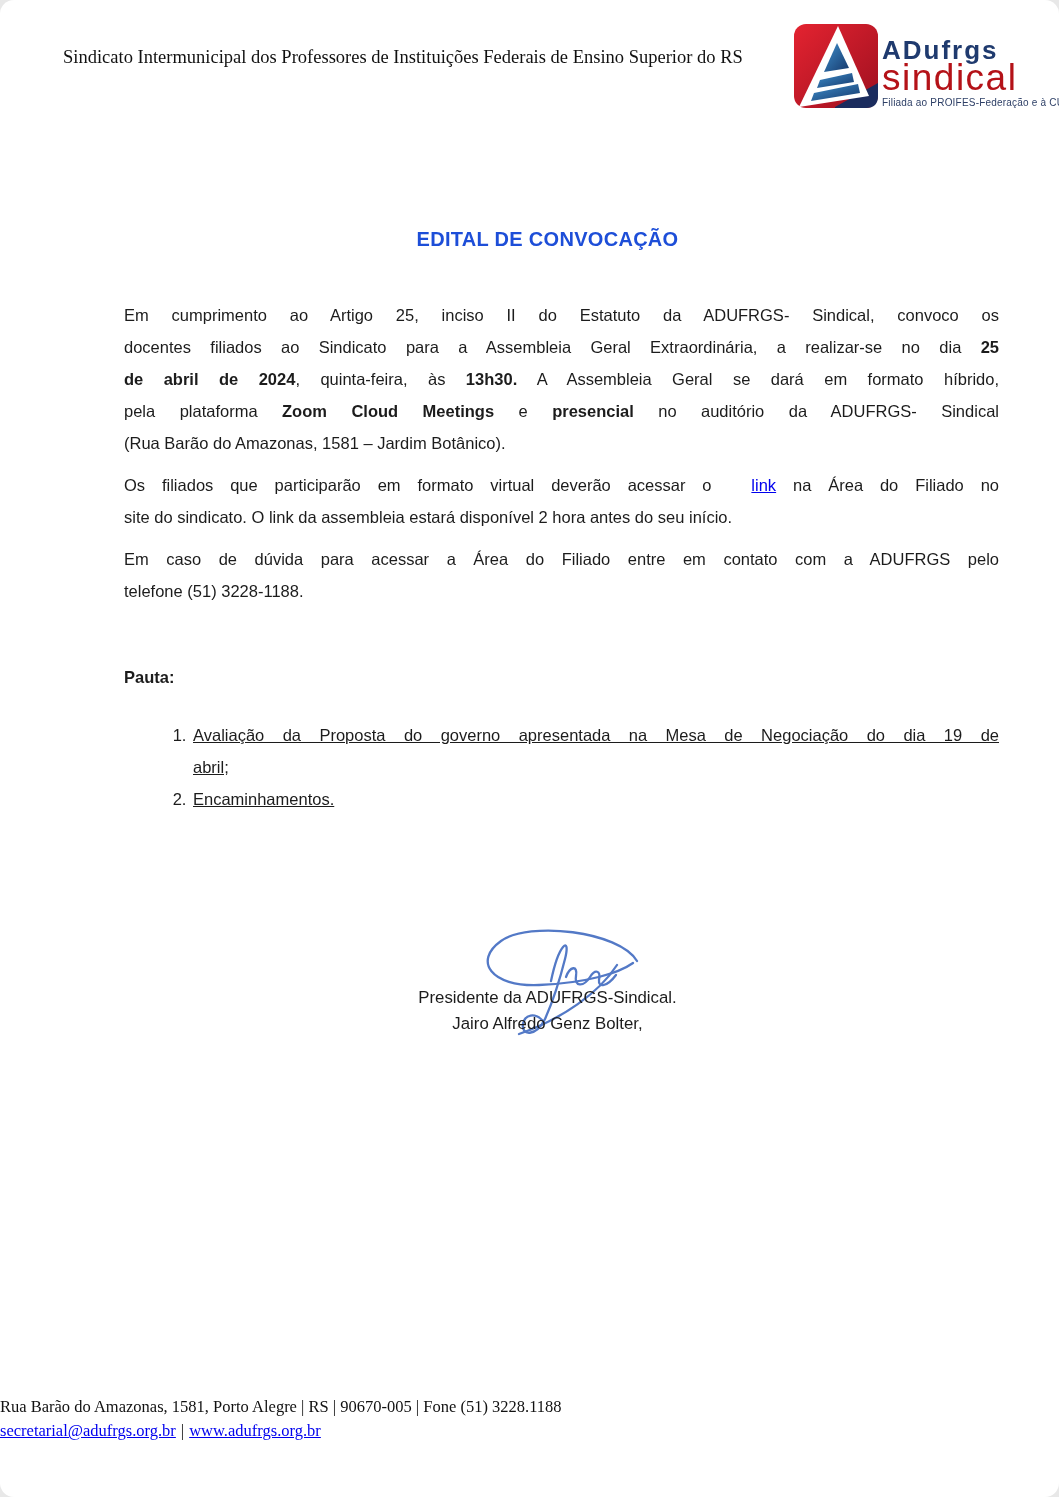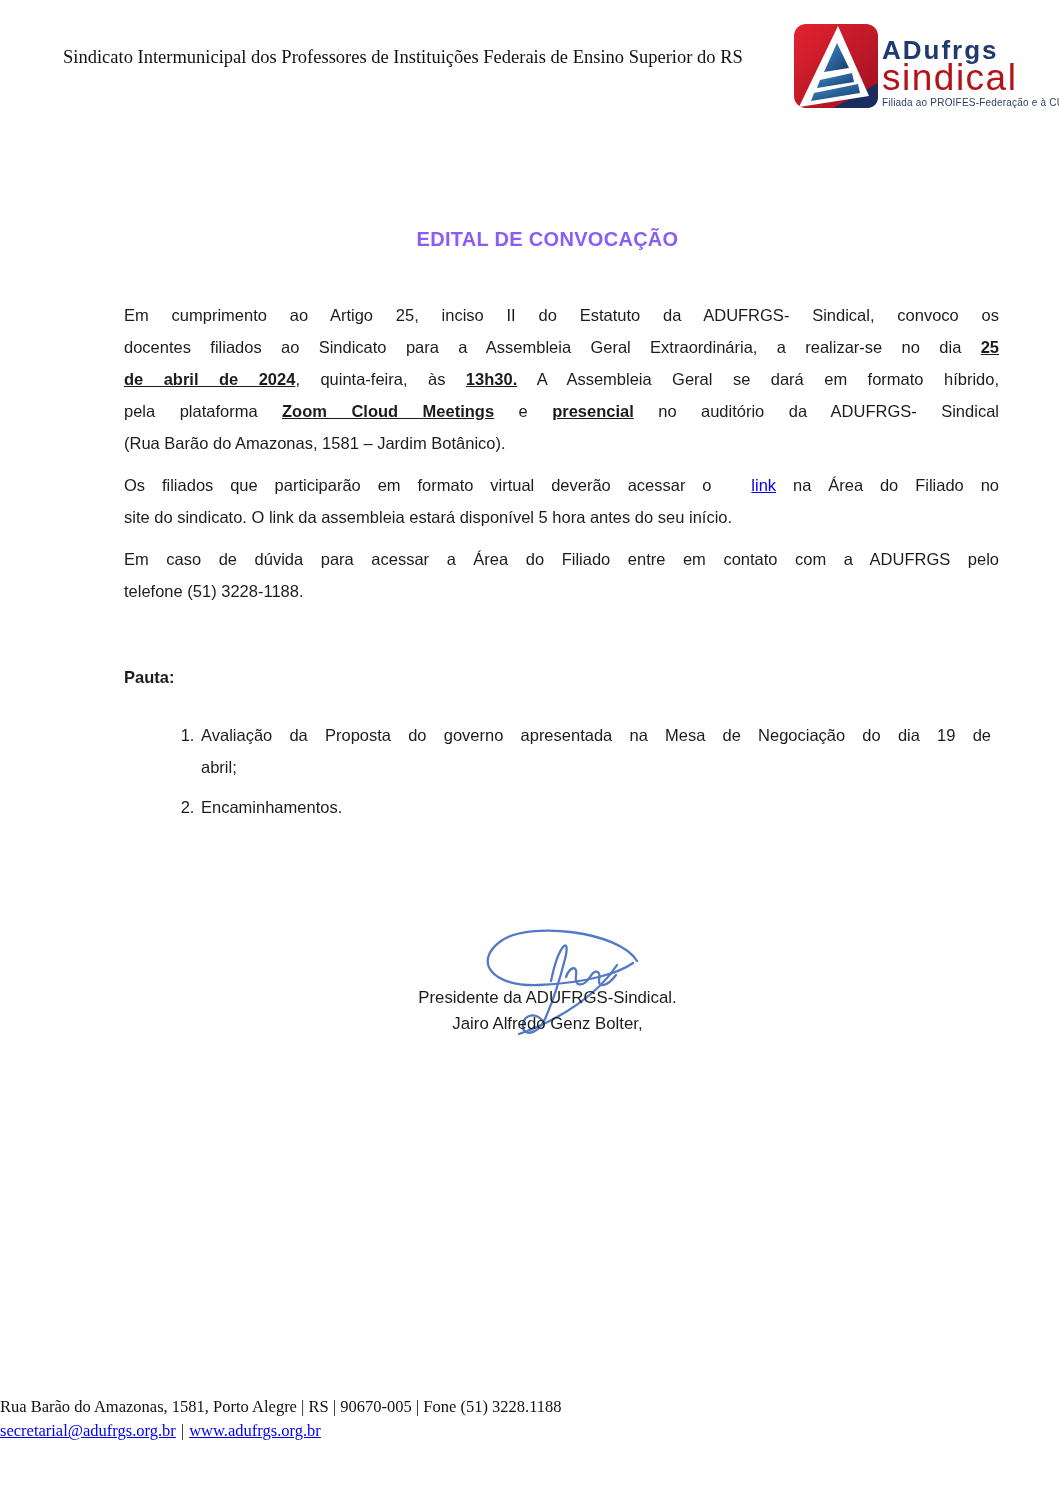--- a/index.html
+++ b/index.html
@@ -4,57 +4,58 @@
 <style>
   html,body{margin:0;padding:0;background:#e8e8e8;}
   .page{
     position:relative;
     width:1059px;height:1497px;
     margin:0 auto;
     background:#ffffff;
     font-family:"Liberation Sans", sans-serif;
     color:#1f1f1f;
     overflow:hidden;
+    border-radius:14px;
   }
 
   
   .org-line{
     position:absolute;left:63px;top:47px;
     font-family:"Liberation Serif", serif;
     font-size:18.5px;color:#111;white-space:nowrap;
   }
   .logo{position:absolute;left:793px;top:23px;display:flex;align-items:flex-start;}
   .logo-tile{display:block;}
   .logo-text{margin-left:3px;display:flex;flex-direction:column;}
   .brand-top{font-size:26px;font-weight:bold;letter-spacing:2px;line-height:24px;margin-top:15px;}
   .brand-bottom{font-size:37px;font-weight:400;letter-spacing:1.5px;line-height:31px;}
   .brand-tagline{font-size:10px;letter-spacing:.2px;margin-top:4px;white-space:nowrap;}
 
   
   .title{
     position:absolute;left:110px;top:228px;width:875px;
-    text-align:center;font-weight:bold;font-size:20px;letter-spacing:.3px;color:#8b5cf6;
+    text-align:center;font-weight:bold;font-size:20px;letter-spacing:.3px;color:#1d4ed8;
   }
 
   
   .body-text{
     position:absolute;left:124px;top:299px;width:875px;
     font-size:16.5px;line-height:32px;color:#1c1c1c;
   }
   .para{margin:0 0 10px 0;}
   .line{text-align:justify;text-align-last:justify;}
   .line.last{text-align-last:left;}
-  .b{font-weight:bold;text-decoration:underline;}
+  .b{font-weight:bold;}
   .doc-link{color:#0000ee;text-decoration:underline;cursor:pointer;margin-left:23px;}
 
   .pauta{margin:54px 0 0 0;font-size:16.5px;line-height:32px;}
   .pauta-text{font-weight:bold;}
 
   ol.agenda{margin:26px 0 0 0;padding:0 0 0 67px;font-size:16.5px;line-height:32px;}
-  ol.agenda li{margin:8px;padding-left:2px;}
+  ol.agenda li{margin:0;padding-left:2px;text-decoration:underline;}
 
   
   .sig-area{position:absolute;left:110px;top:925px;width:875px;text-align:center;}
   .sig-ink{display:block;margin:0 auto 0 auto;position:relative;left:6px;}
   .sig-names{margin-top:-52px;line-height:26px;font-size:16.8px;color:#1c1c1c;position:relative;}
   .sig-ink path{fill:none;stroke-linecap:round;stroke-linejoin:round;}
 
   
   .footer{
     position:absolute;left:0;top:1395px;width:1059px;
@@ -102,21 +103,21 @@
   <div class="body-text">
     <div class="para">
         <div class="line"><span>Em cumprimento ao Artigo 25, inciso II do Estatuto da ADUFRGS- Sindical, convoco os</span></div>
         <div class="line"><span>docentes filiados ao Sindicato para a Assembleia Geral Extraordinária, a realizar-se no dia </span><span class="b">25</span></div>
         <div class="line"><span class="b">de abril de 2024</span><span>, quinta-feira, às </span><span class="b">13h30.</span><span> A Assembleia Geral se dará em formato híbrido,</span></div>
         <div class="line"><span>pela plataforma </span><span class="b">Zoom Cloud Meetings</span><span> e </span><span class="b">presencial</span><span> no auditório da ADUFRGS- Sindical</span></div>
         <div class="line last"><span>(Rua Barão do Amazonas, 1581 – Jardim Botânico).</span></div>
       </div>
     <div class="para">
         <div class="line"><span>Os filiados que participarão em formato virtual deverão acessar o </span><a href="#" class="doc-link">link</a><span> na Área do Filiado no</span></div>
-        <div class="line last"><span>site do sindicato. O link da assembleia estará disponível 5 hora antes do seu início.</span></div>
+        <div class="line last"><span>site do sindicato. O link da assembleia estará disponível 2 hora antes do seu início.</span></div>
       </div>
     <div class="para">
         <div class="line"><span>Em caso de dúvida para acessar a Área do Filiado entre em contato com a ADUFRGS pelo</span></div>
         <div class="line last"><span>telefone (51) 3228-1188.</span></div>
       </div>
 
     <div class="pauta">
       <span class="pauta-text">Pauta:</span>
     </div>
 

